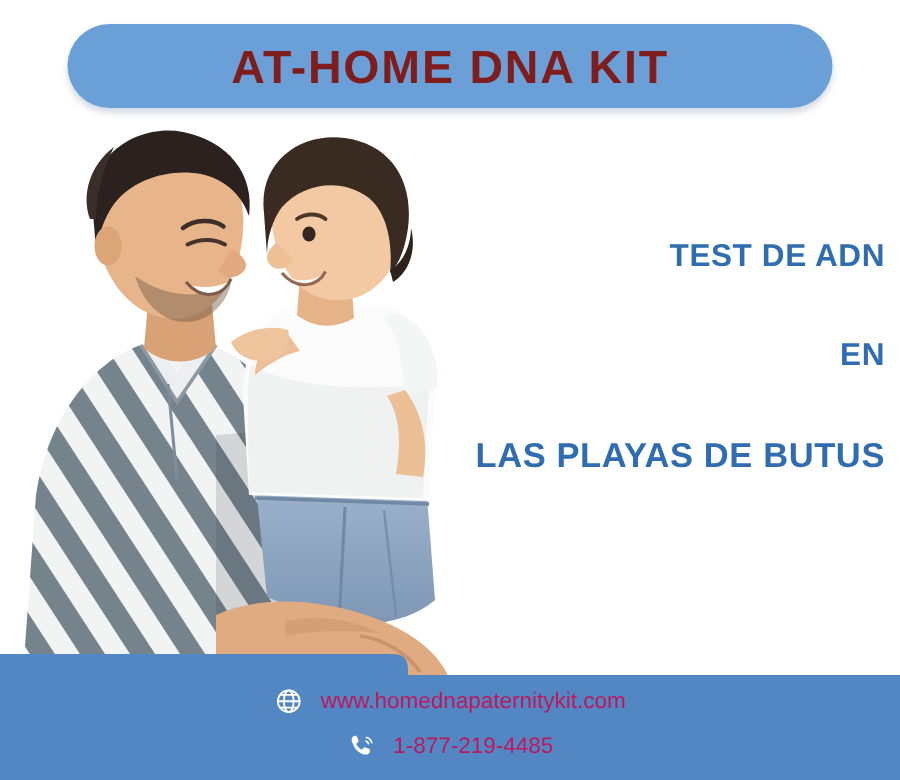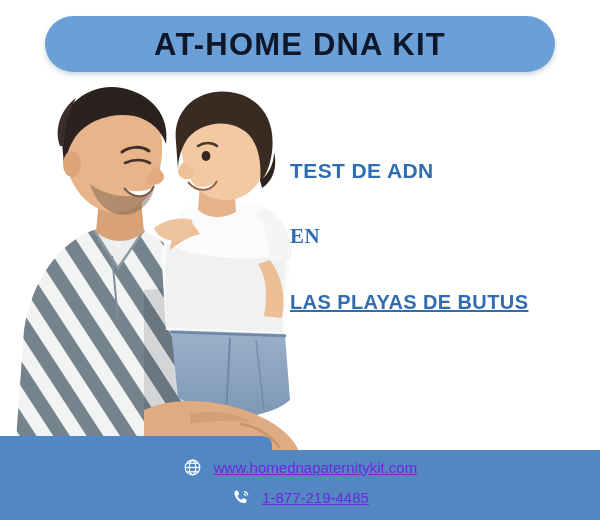--- a/index.html
+++ b/index.html
@@ -33,21 +33,21 @@
     width: 510px;
     height: 56px;
     background: #6a9fd8;
     border-radius: 28px;
     box-shadow: 0 3px 5px rgba(120,140,165,0.35);
     display: flex;
     align-items: center;
     justify-content: center;
   }
   .title-pill-text {
-    color: #0f172a;
+    color: #7f1d1d;
     font-size: 31px;
     font-weight: bold;
     letter-spacing: 1.2px;
     line-height: 1;
     white-space: nowrap;
   }
 
   
   .photo-wrap {
     position: absolute;
@@ -57,33 +57,33 @@
     height: 385px;
   }
   .photo-svg { display: block; }
 
   
   .headline-block {
     position: absolute;
     left: 290px;
     top: 160px;
     width: 300px;
-    text-align: left;
+    text-align: right;
   }
   .headline-line {
     color: #2f6cb0;
     font-weight: bold;
     font-size: 21px;
     letter-spacing: 0.4px;
     line-height: 1;
     white-space: nowrap;
   }
   .headline-line.l1 { margin-bottom: 45px; }
-  .headline-line.l2 { margin-bottom: 45px; font-family: Liberation Serif, serif; }
-  .headline-line.l3 { font-size: 20px; text-decoration: underline; }
+  .headline-line.l2 { margin-bottom: 45px; }
+  .headline-line.l3 { font-size: 23px; }
 
   
   .footer {
     position: absolute;
     left: 0;
     top: 430px;
     width: 600px;
     height: 90px;
   }
   .footer-shape {
@@ -112,25 +112,24 @@
     left: 0; right: 0;
     top: 57px;
     justify-content: center;
   }
   .contact-item {
     display: flex;
     align-items: center;
     gap: 11px;
   }
   .contact-text {
-    color: #6d28d9;
+    color: #be185d;
     font-size: 15px;
     line-height: 1;
     white-space: nowrap;
-    text-decoration: underline;
   }
   .ficon {
     display: inline-flex;
     align-items: center;
     justify-content: center;
     width: 20px;
     height: 20px;
     flex: 0 0 auto;
   }
 </style>

